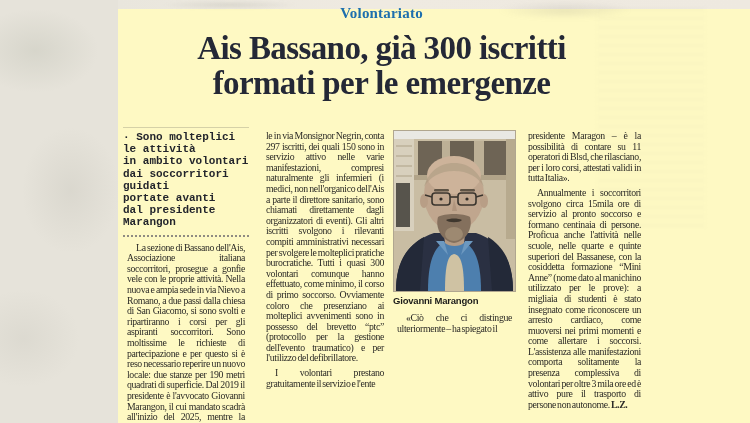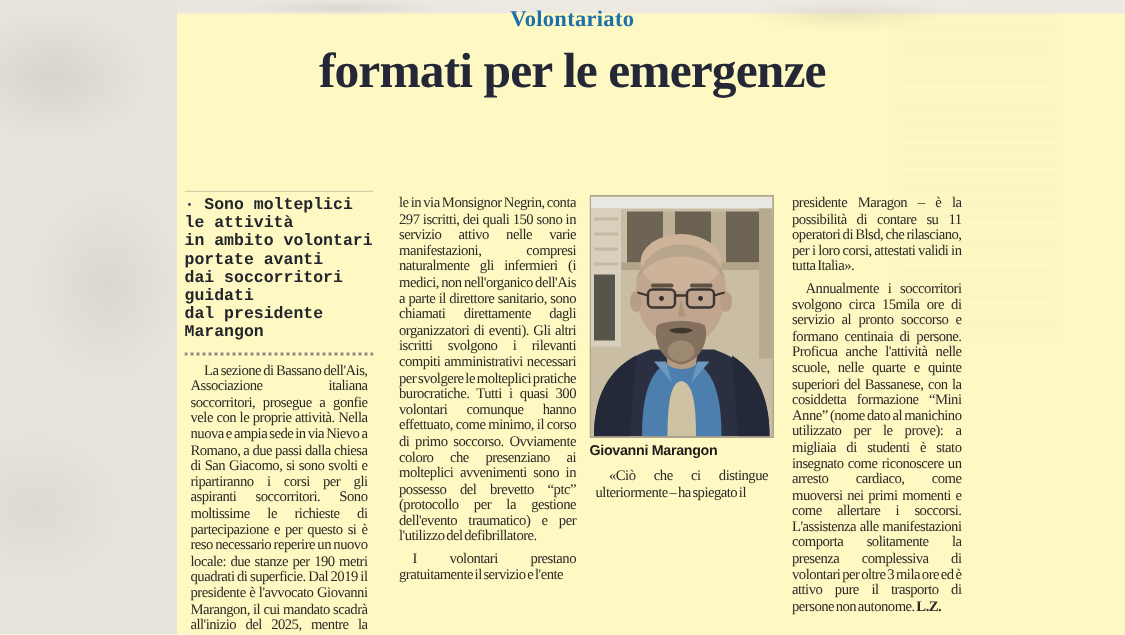--- a/index.html
+++ b/index.html
@@ -78,30 +78,31 @@
 
   <div class="left-margin"></div>
   <div class="top-margin"></div>
   <div class="ghost-a"></div>
   <div class="ghost-b"></div>
   <div class="ghost-c"></div>
 
   <div class="head-zone">
     <div class="kicker">Volontariato</div>
     <div class="headline">
+      <div>Ais Bassano, già 300 iscritti</div>
       <div>formati per le emergenze</div>
     </div>
   </div>
 
   <div class="col col-1">
     <div class="standfirst">
       <div>· Sono molteplici le attività</div>
       <div>in ambito volontari</div>
+      <div>dai soccorritori guidati</div>
       <div>portate avanti</div>
-      <div>dai soccorritori guidati</div>
       <div>dal presidente Marangon</div>
     </div>
     <hr class="dotted-rule">
     <div class="body-text">
       <p>La sezione di Bassano dell'Ais, Associazione italiana soccorritori, prosegue a gonfie vele con le proprie attività. Nella nuova e ampia sede in via Nievo a Romano, a due passi dalla chiesa di San Giacomo, si sono svolti e ripartiranno i corsi per gli aspiranti soccorritori. Sono moltissime le richieste di partecipazione e per questo si è reso necessario reperire un nuovo locale: due stanze per 190 metri quadrati di superficie. Dal 2019 il presidente è l'avvocato Giovanni Marangon, il cui mandato scadrà all'inizio del 2025, mentre la sezione, con sede lega-</p>
     </div>
   </div>
 
   <div class="col col-2">
     <div class="body-text">

